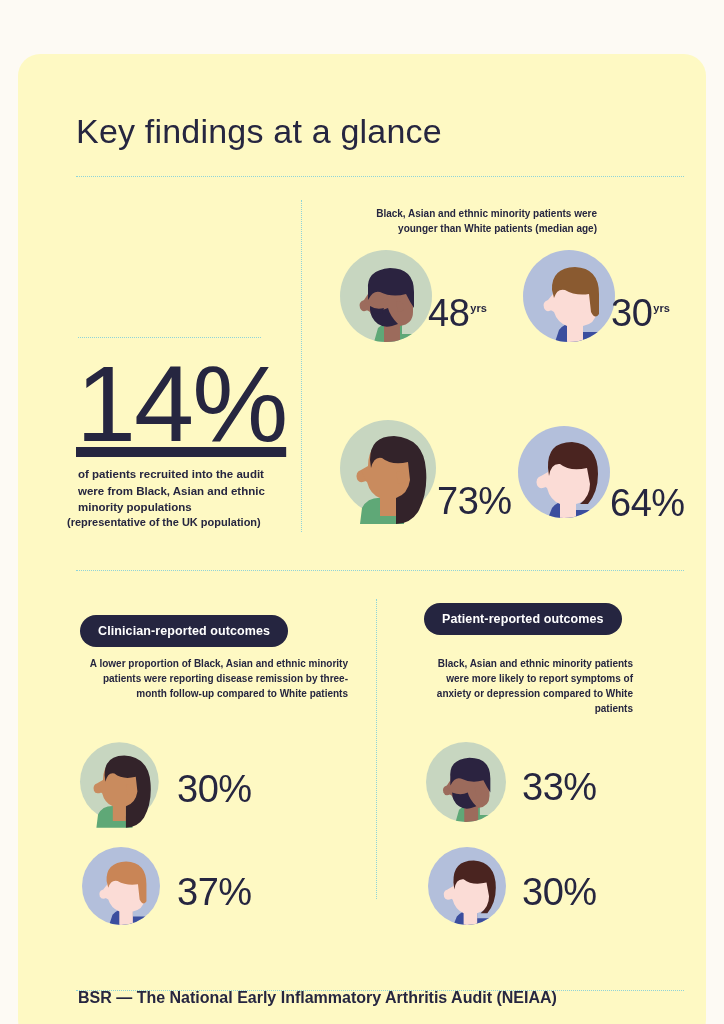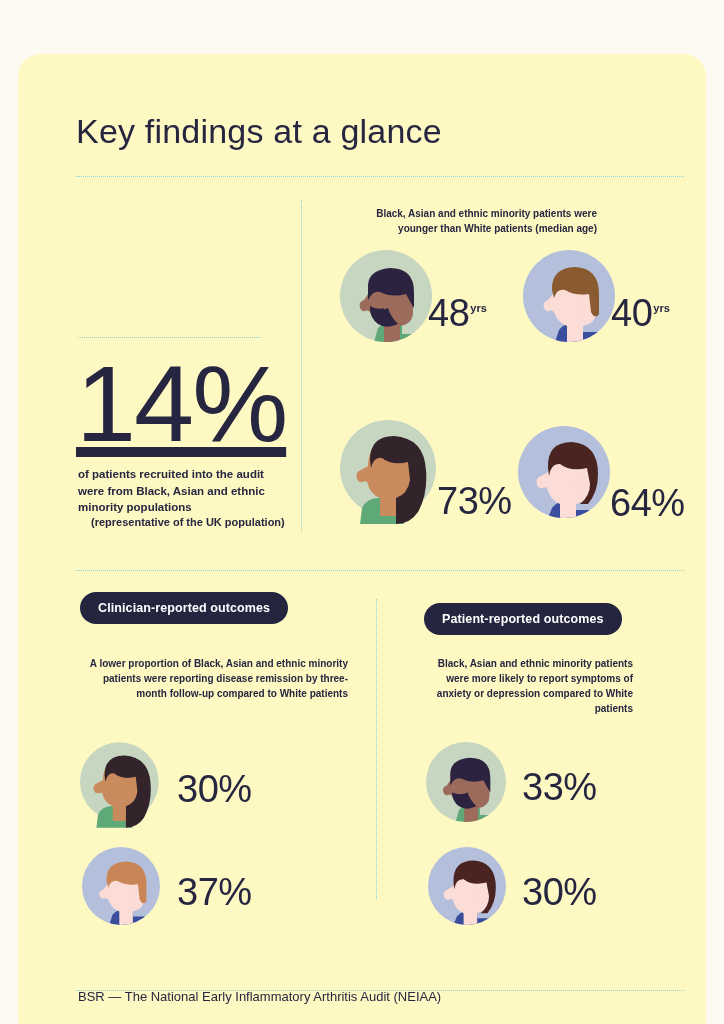--- a/index.html
+++ b/index.html
@@ -41,53 +41,53 @@
   .pill{
     position:absolute;
     background:#252540;color:#FFFFFF;
     border-radius:999px;
     font-size:12.5px;font-weight:bold;
     padding:9px 18px;
     white-space:nowrap;
     letter-spacing:.1px;
   }
   .pill-demo{left:60px;top:158px;}
-  .pill-clin{left:62px;top:538px;}
+  .pill-clin{left:62px;top:561px;}
   .pill-pat{left:406px;top:549px;}
 
   .bignum{
     position:absolute;left:58px;top:296px;
     font-size:108px;font-weight:300;line-height:1;
     color:#262640;letter-spacing:-2px;text-decoration:underline;
   }
   .bigdesc{
     position:absolute;left:60px;top:412px;width:196px;
     font-size:11.5px;font-weight:bold;line-height:1.45;
     color:#262640;
   }
   .bignote{
-    position:absolute;left:73px;top:461px;width:220px;
+    position:absolute;left:49px;top:461px;width:220px;
     font-size:11px;font-weight:bold;line-height:1.4;
     color:#262640;
   }
 
   .blurb{
     position:absolute;
     font-size:10px;font-weight:bold;line-height:1.5;
     color:#262640;
     text-align:right;
   }
   .blurb-age{left:319px;top:152px;width:260px;}
   .blurb-fem{left:319px;top:322px;width:230px;}
   .blurb-clin{left:60px;top:602px;width:270px;}
   .blurb-pat{left:405px;top:602px;width:210px;}
 
   .footer{
     position:absolute;left:60px;top:935px;
-    font-size:13px;font-weight:normal;color:#262640;
+    font-size:16px;font-weight:bold;color:#262640;
   }
 
   
   .stat{position:absolute;}
   .avatar{
     position:absolute;left:0;top:0;
     border-radius:50%;
     overflow:visible;
   }
   .avatar svg{display:block;overflow:visible;}
@@ -153,21 +153,21 @@
               <circle cx="46" cy="46" r="46"></circle>
             </clipPath>
           <path d="M60 82 L60 74 Q44 70 36 80 L32 92 L76 92 L76 82 Z" fill="#3B4E9E"></path>
           <path d="M30 44 Q30 22 52 20 Q74 22 74 46 L74 62 Q72 74 60 76 L60 92 L44 92 L44 76 Q34 72 31 62 Q23 58 25 50 Z" fill="#FBDCD6"></path>
           <path d="M25 50 Q19 52 21 58 Q23 63 29 60 Z" fill="#FBDCD6"></path>
           <path d="M29 40 Q28 18 52 17 Q76 18 76 44 L76 64 Q72 70 68 62 L66 44 Q52 46 42 40 Q34 38 31 48 Z" fill="#8A5A30"></path>
           <path d="M56 52 Q63 50 65 56 Q66 63 58 63 Z" fill="#FBDCD6"></path>
         </g>
       </svg>
     </div>
-    <div class="statval" style="left:88px;top:44px;"><span>40</span><span class="sup">yrs</span></div>
+    <div class="statval" style="left:88px;top:44px;"><span>30</span><span class="sup">yrs</span></div>
   </div>
 
 
   <div class="stat" style="left:322px;top:366px;">
     <div class="avatar">
       <svg width="100" height="104" viewBox="0 0 100 104">
         <circle cx="48" cy="48" r="48" fill="#C7D6C0"></circle>
         <path d="M44 90 L44 78 Q28 76 22 88 L20 104 L64 104 L64 90 Z" fill="#5FA877"></path>
         <path d="M28 46 Q28 22 50 20 Q72 22 72 48 L72 62 Q70 76 56 78 L56 96 L40 96 L40 78 Q30 74 27 62 Q19 58 21 50 Z" fill="#C98B5E"></path>
         <path d="M21 50 Q15 52 17 59 Q19 64 26 61 Z" fill="#C98B5E"></path>

